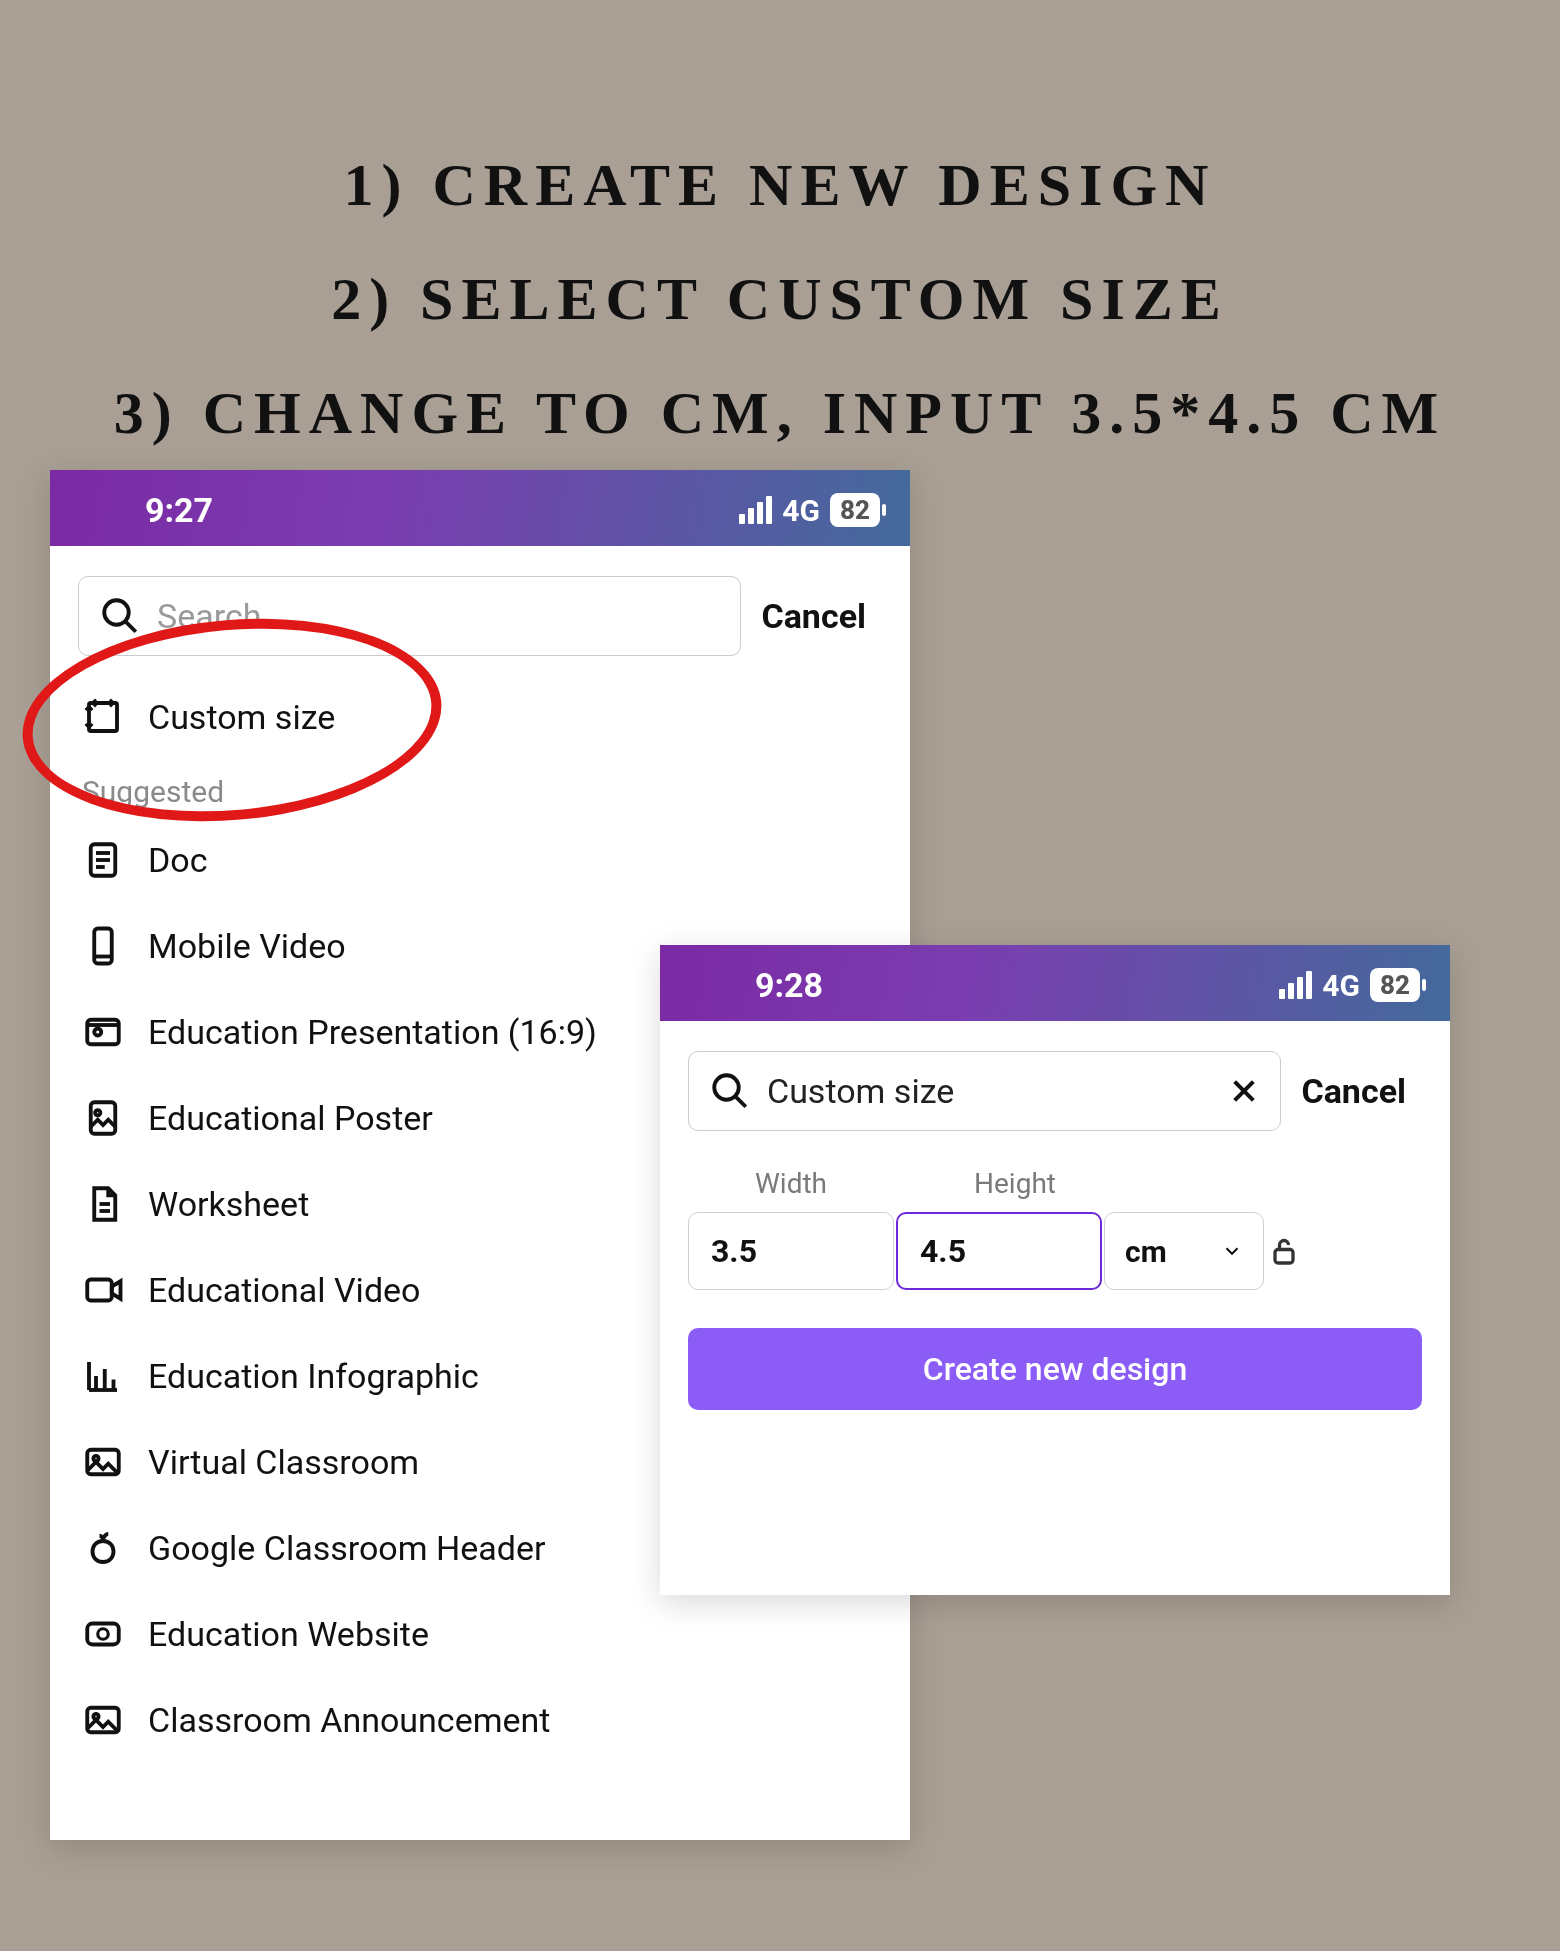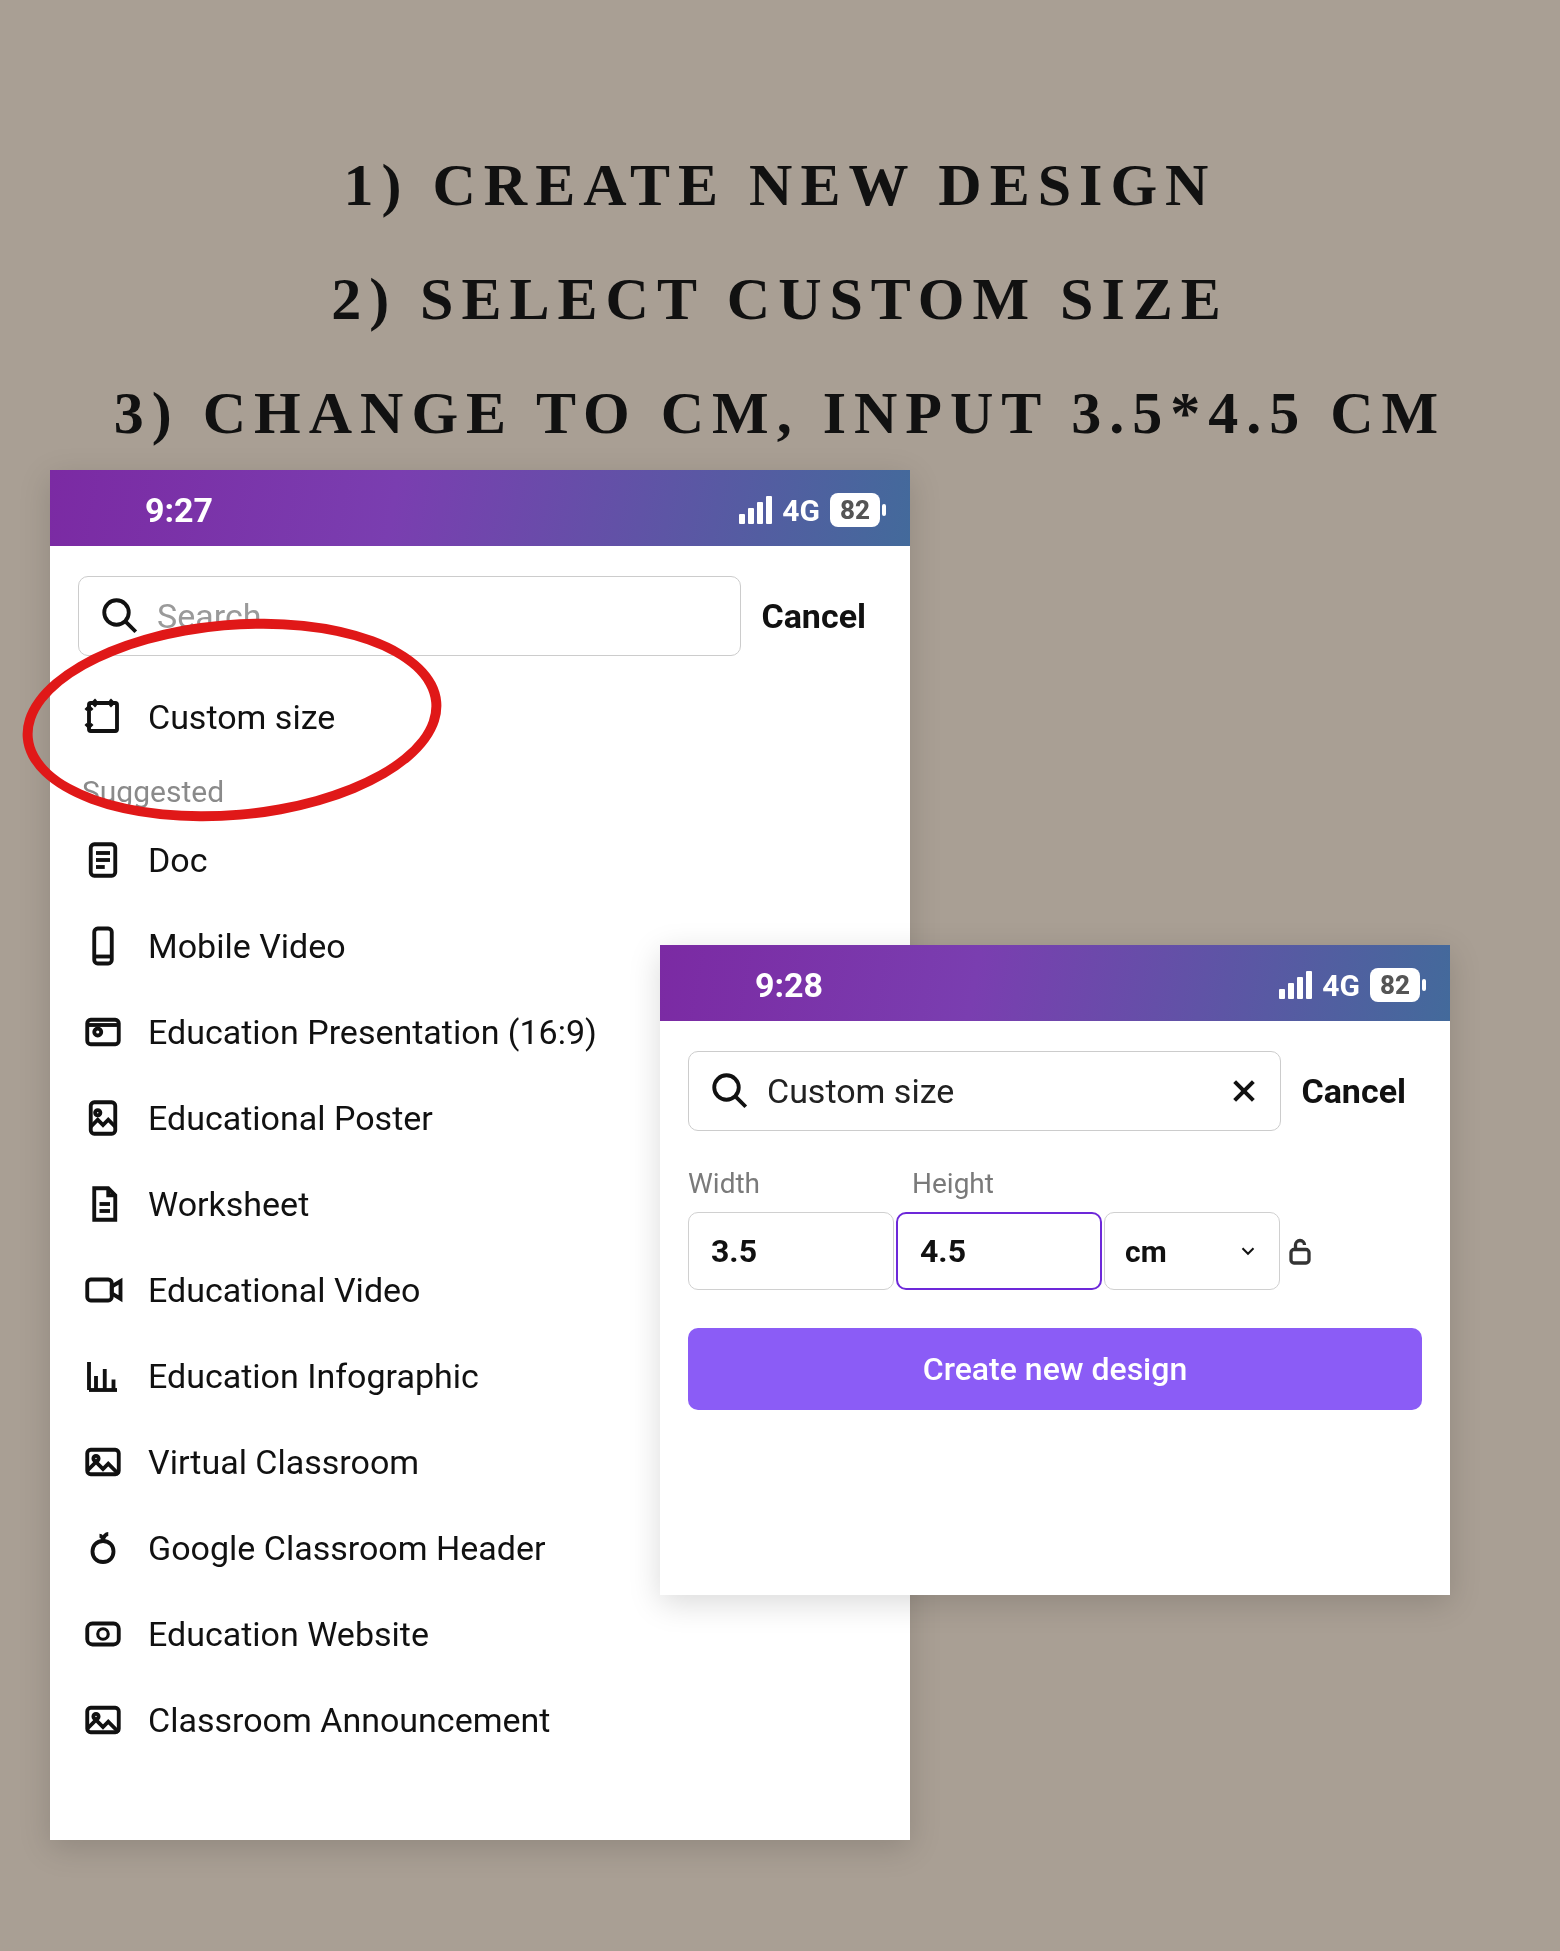--- a/index.html
+++ b/index.html
@@ -152,33 +152,33 @@
     border-radius: 50%;
     width: 420px;
     height: 200px;
     left: -28px;
     top: 150px;
     transform: rotate(-5deg);
     pointer-events: none;
   }
 
   
-  .size-section { padding: 18px 28px 8px 28px; }
+  .size-section { padding: 18px 28px 8px 28px; text-align: center; }
   .field-labels { display:flex; gap:18px; }
   .field-labels span { font-size: 28px; color:#7a7a7a; width: 206px; }
   .field-row { display:flex; gap:2px; align-items:center; margin-top:12px;font-weight:bold; }
   .field-input {
     width: 206px; height: 78px;
     border:1.5px solid #d0d0d0; border-radius:10px;
     display:flex; align-items:center; padding:0 22px;
     font-size: 32px; color:#111;
   }
   .field-input.active { border:2px solid #6d28d9; }
   .unit-select {
-    width: 176px; height:78px;
+    width: 160px; height:78px;
     border:1.5px solid #d0d0d0; border-radius:10px;
     display:flex; align-items:center; justify-content:space-between;
     padding:0 20px; font-size:30px; color:#111;
   }
   .lock-icon { width:36px; height:36px; }
   .lock-icon svg { stroke:#333; stroke-width:2.2; fill:none; }
   .create-btn {
     margin: 30px 28px 0 28px;
     background:#8b5cf6;
     color:#fff;

